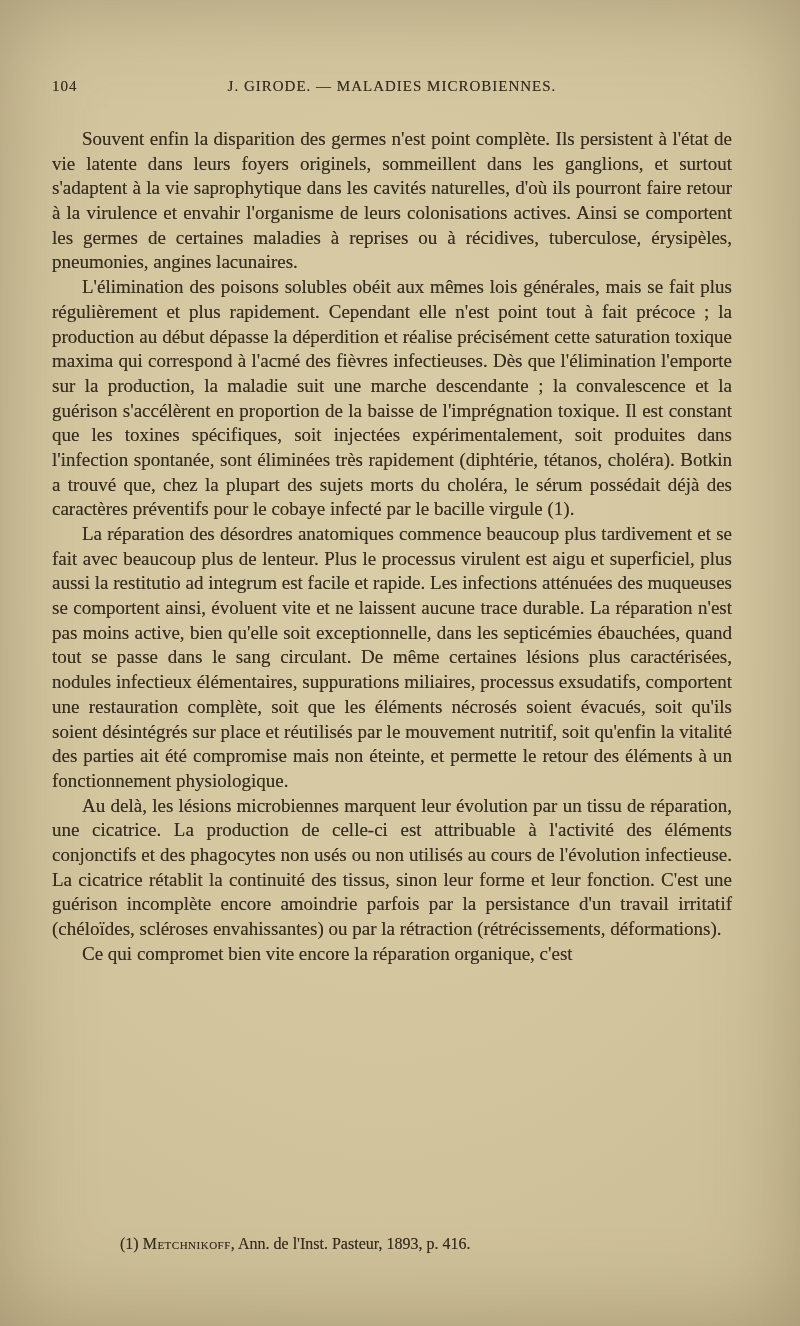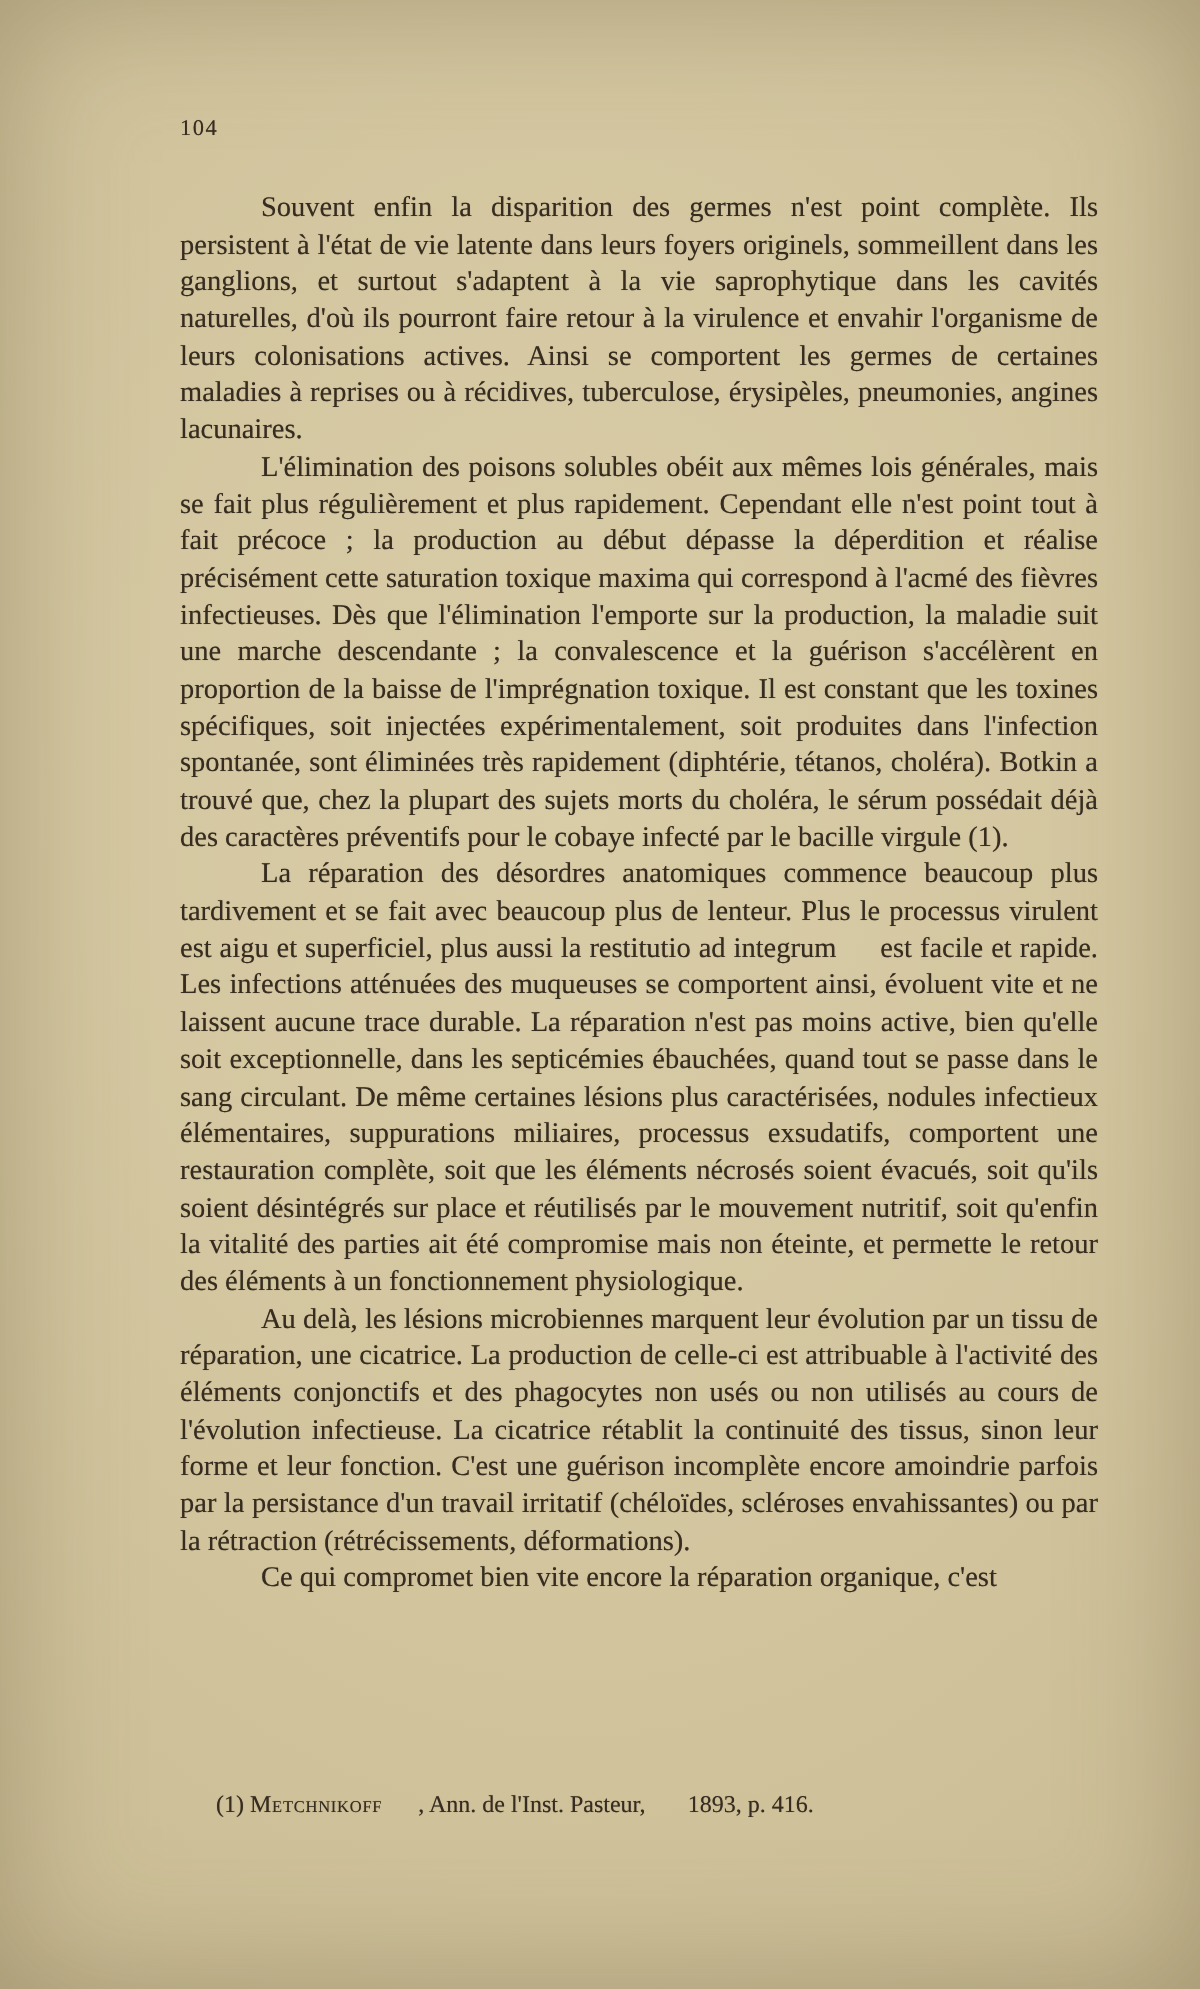--- a/index.html
+++ b/index.html
@@ -5,21 +5,21 @@
   html, body {
     margin: 0;
     padding: 0;
     background: #8a7d5e;
   }
   .page {
     position: relative;
     width: 800px;
     height: 1326px;
     box-sizing: border-box;
-    padding: 78px 68px 0 120px;
+    padding: 78px 68px 0 52px;
     overflow: hidden;
     background:
       radial-gradient(ellipse 130% 105% at 48% 40%,
         #d9cda8 0%, #d2c59e 40%, #c9bb93 72%, #baab83 92%, #ab9c74 100%);
     box-shadow: inset 0 0 90px rgba(92, 76, 46, 0.35);
     font-family: "Liberation Serif", "DejaVu Serif", serif;
     color: #362c1f;
     text-shadow: 0 0 0.5px rgba(54, 44, 31, 0.55);
   }
   .running-head {
@@ -46,36 +46,37 @@
     hyphens: auto;
   }
   .para {
     margin: 0;
     text-indent: 30px;
   }
   .footnote {
     position: absolute;
     left: 94px;
     right: 68px;
-    top: 1194px;
+    top: 1234px;
     font-size: 16px;
     line-height: 1.25;
     text-indent: 26px;
   }
-  .seg-normal { font-style: normal; margin-left: 24px; }
+  .seg-normal { font-style: normal; }
   .seg-italic { }
   .seg-smallcaps { font-variant: small-caps; letter-spacing: 0.5px; }
 </style>
 </head>
 <body>
 
 <div class="page">
 
   <div class="running-head">
     <span class="folio">104</span>
+    <span class="head-title">J. GIRODE. — MALADIES MICROBIENNES.</span>
   </div>
 
   <div class="body-text">
     <p class="para"><span class="seg seg-normal">Souvent enfin la disparition des germes n'est point complète. Ils persistent à l'état de vie latente dans leurs foyers originels, sommeillent dans les ganglions, et surtout s'adaptent à la vie saprophytique dans les cavités naturelles, d'où ils pourront faire retour à la virulence et envahir l'organisme de leurs colonisations actives. Ainsi se comportent les germes de certaines maladies à reprises ou à récidives, tuberculose, érysipèles, pneumonies, angines lacunaires.</span></p>
     <p class="para"><span class="seg seg-normal">L'élimination des poisons solubles obéit aux mêmes lois générales, mais se fait plus régulièrement et plus rapidement. Cependant elle n'est point tout à fait précoce ; la production au début dépasse la déperdition et réalise précisément cette saturation toxique maxima qui correspond à l'acmé des fièvres infectieuses. Dès que l'élimination l'emporte sur la production, la maladie suit une marche descendante ; la convalescence et la guérison s'accélèrent en proportion de la baisse de l'imprégnation toxique. Il est constant que les toxines spécifiques, soit injectées expérimentalement, soit produites dans l'infection spontanée, sont éliminées très rapidement (diphtérie, tétanos, choléra). Botkin a trouvé que, chez la plupart des sujets morts du choléra, le sérum possédait déjà des caractères préventifs pour le cobaye infecté par le bacille virgule (1).</span></p>
     <p class="para"><span class="seg seg-normal">La réparation des désordres anatomiques commence beaucoup plus tardivement et se fait avec beaucoup plus de lenteur. Plus le processus virulent est aigu et superficiel, plus aussi la </span><span class="seg seg-italic">restitutio ad integrum</span><span class="seg seg-normal"> est facile et rapide. Les infections atténuées des muqueuses se comportent ainsi, évoluent vite et ne laissent aucune trace durable. La réparation n'est pas moins active, bien qu'elle soit exceptionnelle, dans les septicémies ébauchées, quand tout se passe dans le sang circulant. De même certaines lésions plus caractérisées, nodules infectieux élémentaires, suppurations miliaires, processus exsudatifs, comportent une restauration complète, soit que les éléments nécrosés soient évacués, soit qu'ils soient désintégrés sur place et réutilisés par le mouvement nutritif, soit qu'enfin la vitalité des parties ait été compromise mais non éteinte, et permette le retour des éléments à un fonctionnement physiologique.</span></p>
     <p class="para"><span class="seg seg-normal">Au delà, les lésions microbiennes marquent leur évolution par un tissu de réparation, une cicatrice. La production de celle-ci est attribuable à l'activité des éléments conjonctifs et des phagocytes non usés ou non utilisés au cours de l'évolution infectieuse. La cicatrice rétablit la continuité des tissus, sinon leur forme et leur fonction. C'est une guérison incomplète encore amoindrie parfois par la persistance d'un travail irritatif (chéloïdes, scléroses envahissantes) ou par la rétraction (rétrécissements, déformations).</span></p>
     <p class="para"><span class="seg seg-normal">Ce qui compromet bien vite encore la réparation organique, c'est</span></p>
   </div>
 

